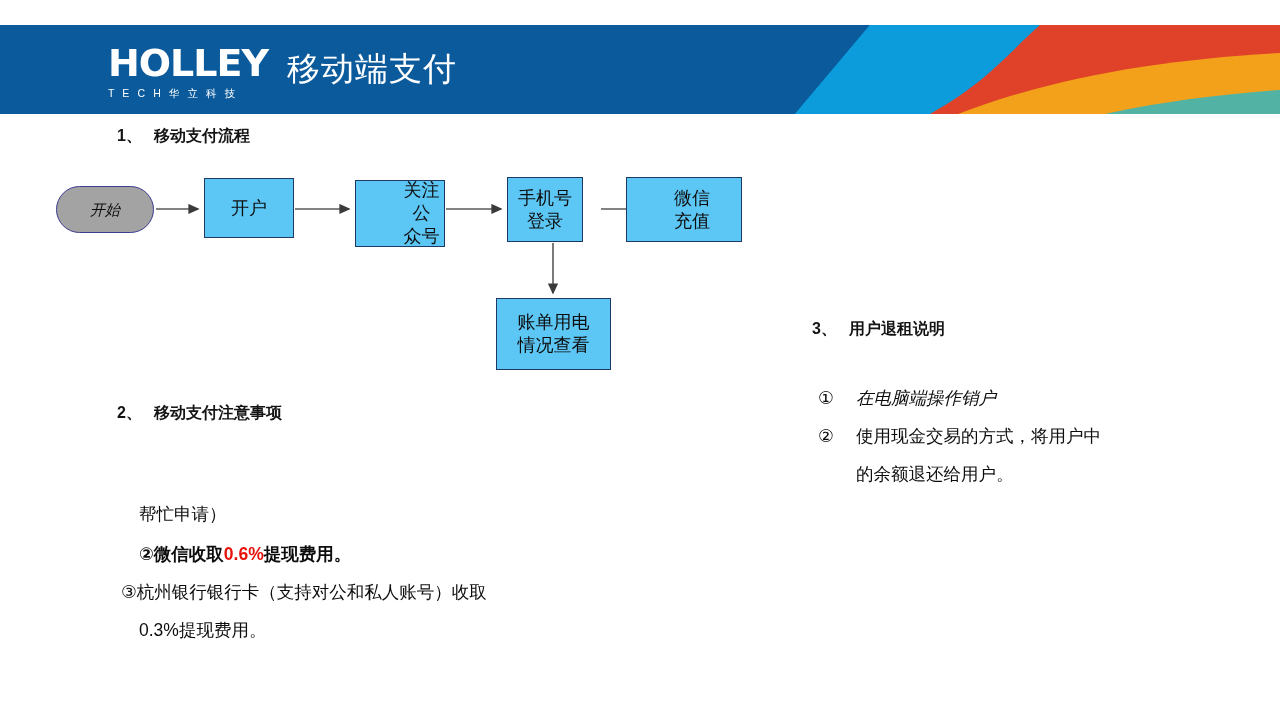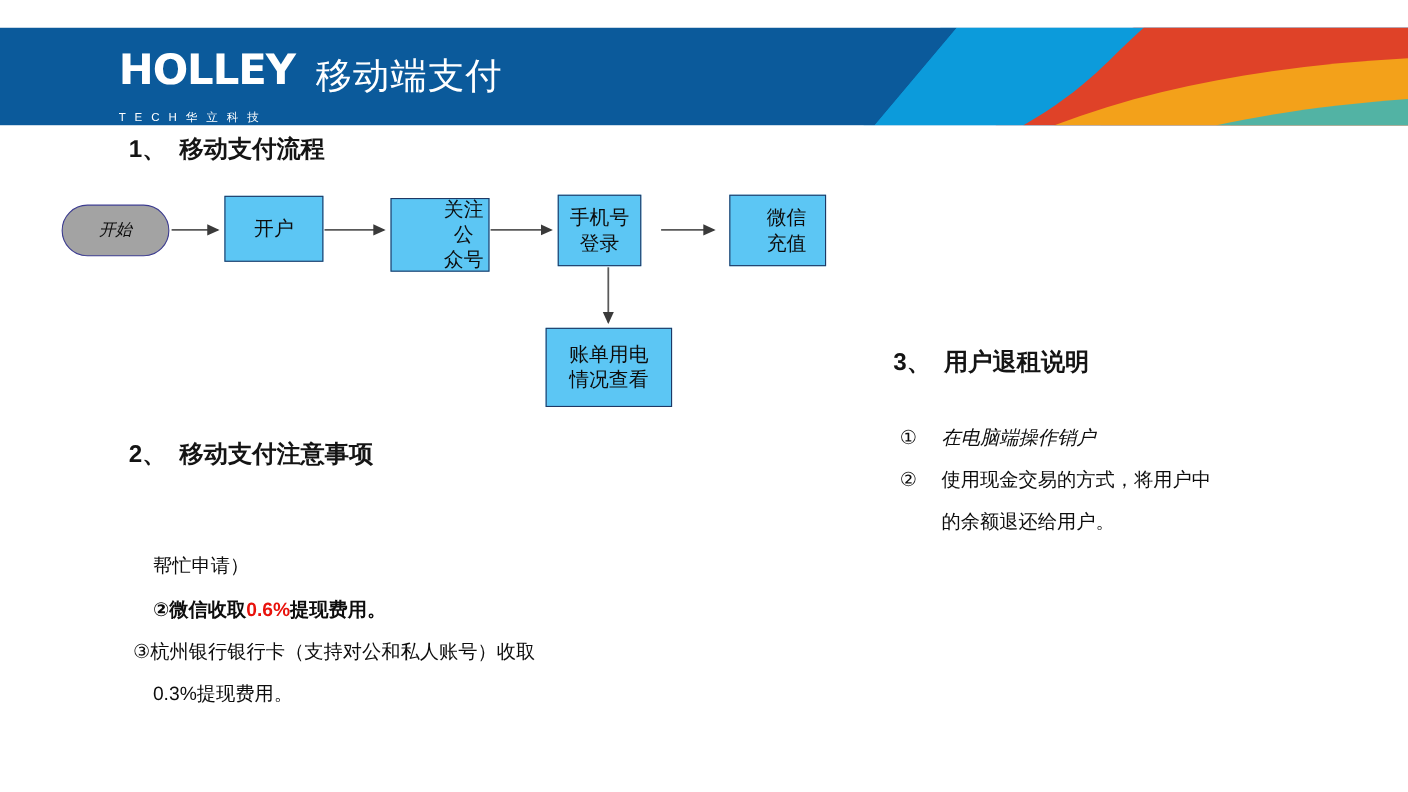--- a/index.html
+++ b/index.html
@@ -31,21 +31,21 @@
   }
   #logo-mark {
     font-size: 38px;
     font-weight: bold;
     letter-spacing: -1px;
     color: #ffffff;
     line-height: 38px;
     font-family: "DejaVu Sans", sans-serif;
   }
   #logo-sub {
-    margin-top: 19px;
+    margin-top: 5px;
     font-size: 10.5px;
     letter-spacing: 2.6px;
     color: #ffffff;
     line-height: 12px;
     white-space: nowrap;
     font-family: "Liberation Sans", sans-serif;
   }
   #slide-title {
     position: absolute;
     left: 287px; top: 48px;
@@ -53,21 +53,21 @@
     color: #ffffff;
     letter-spacing: 1px;
     line-height: 42px;
     white-space: nowrap;
     font-family: "Liberation Sans", "DejaVu Sans", sans-serif;
   }
 
   
   .section-heading {
     position: absolute;
-    font-size: 22px;
+    font-size: 16px;
     font-weight: bold;
     color: #141414;
     white-space: nowrap;
     line-height: 24px;
     font-family: "Liberation Sans", "DejaVu Sans", sans-serif;
   }
   .section-heading .num { letter-spacing: 0px; }
   .section-heading .sp  { display: inline-block; width: 12px; }
 
   #heading-1 { left: 117px; top: 124px; }
@@ -100,21 +100,21 @@
     background: #a3a3a3;
     font-size: 15px;
     font-style: italic;
   }
   .flow-node span { display: block; }
 
   #node-start   { left: 56px;  top: 186px; width: 98px;  height: 47px; }
   #node-kaihu   { left: 204px; top: 178px; width: 90px;  height: 60px; }
   #node-gzh     { left: 355px; top: 180px; width: 90px;  height: 67px; padding-left: 43px; }
   #node-login   { left: 507px; top: 177px; width: 76px;  height: 65px; }
-  #node-recharge{ left: 663px; top: 177px; width: 88px;  height: 65px; padding-left: 16px; }
+  #node-recharge{ left: 626px; top: 177px; width: 116px;  height: 65px; padding-left: 16px; }
   #node-bill    { left: 496px; top: 298px; width: 115px; height: 72px; }
 
   
   .body-line {
     position: absolute;
     font-size: 17.5px;
     color: #0d0d0d;
     line-height: 25px;
     white-space: nowrap;
     font-family: "Liberation Sans", "DejaVu Sans", sans-serif;

